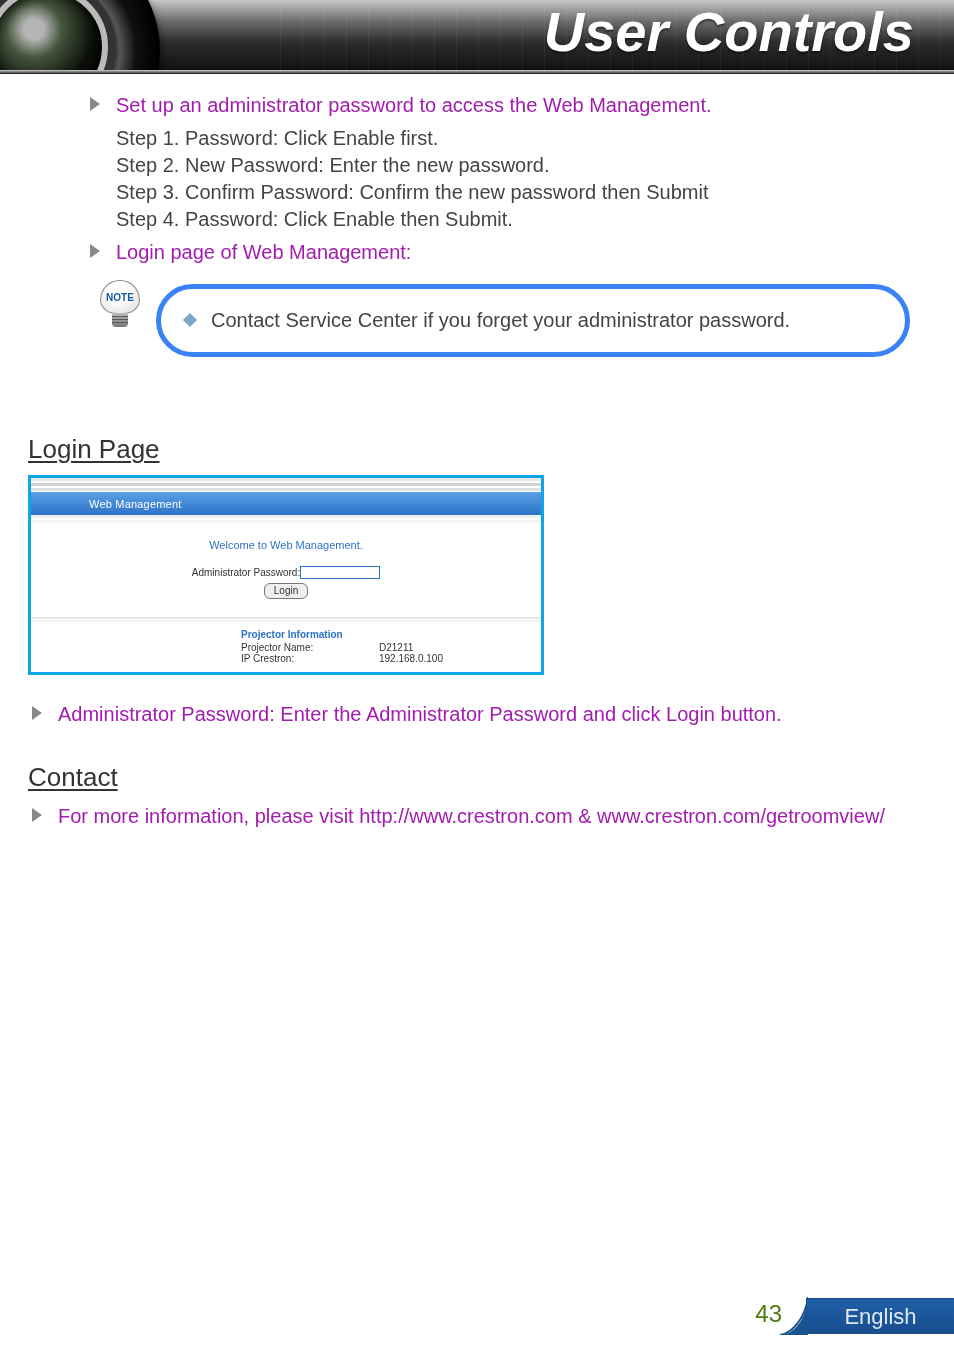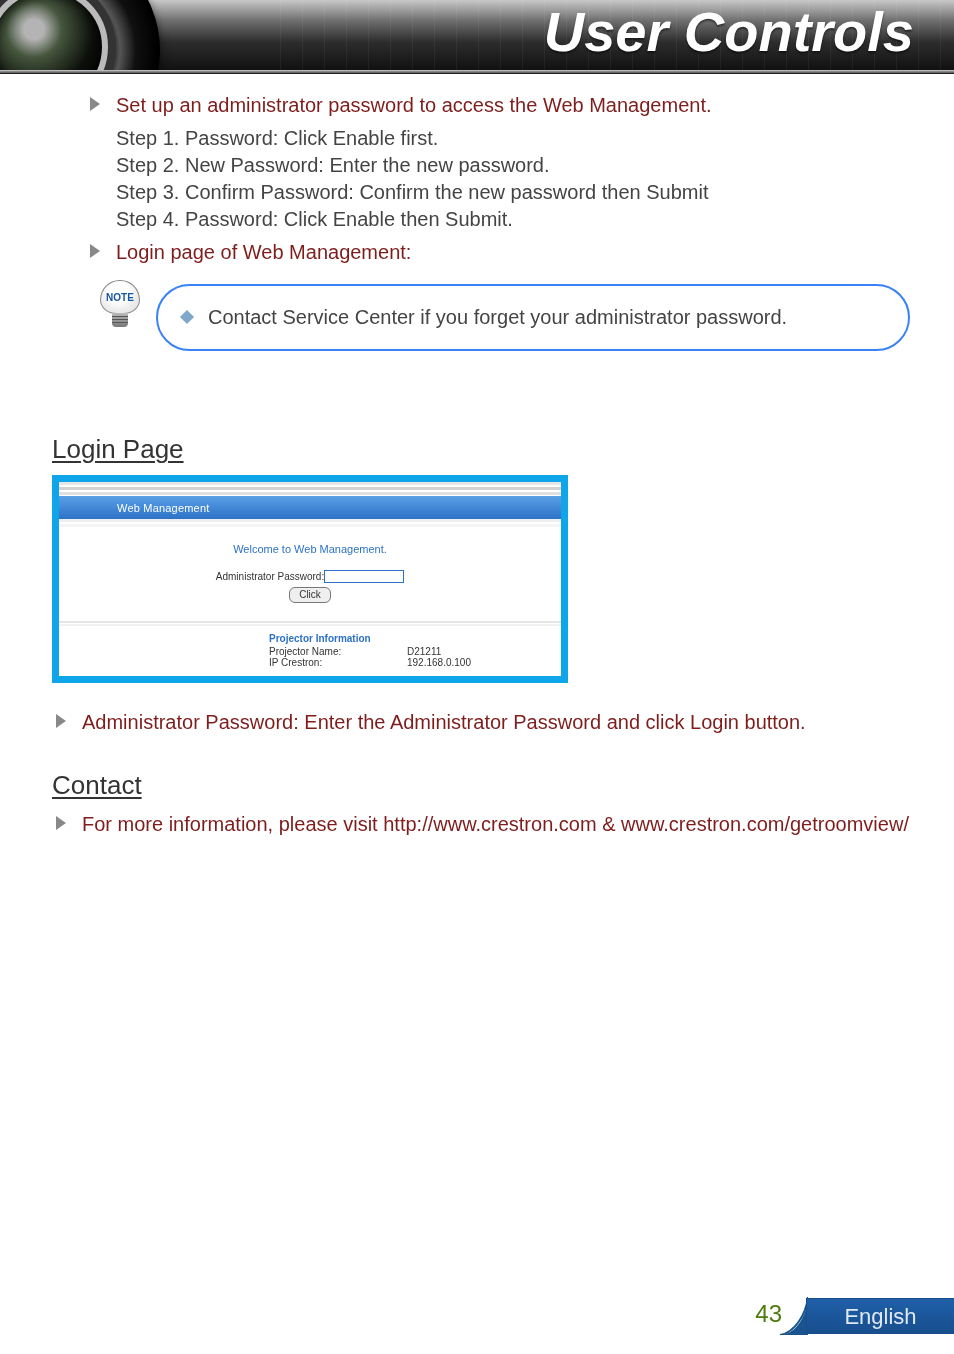--- a/index.html
+++ b/index.html
@@ -64,21 +64,21 @@
   }
 
   
   .content{
     padding: 14px 44px 10px 86px;
   }
   .arrow-item{
     position:relative;
     font-size:20px;
     line-height:1.35;
-    color:#7f1d1d;
+    color:#a21caf;
     padding-left:30px;
     margin:4px 0 6px;
   }
   .arrow-item .tri{
     position:absolute;
     left:4px; top:5px;
     width:0; height:0;
     border-top:7px solid transparent;
     border-bottom:7px solid transparent;
     border-left:10px solid #888;
@@ -122,21 +122,21 @@
     border-radius:2px 2px 4px 4px;
   }
   .bulb-base::after{
     content:"";
     position:absolute;
     top:3px; left:0; right:0; height:1px; background:#555;
     box-shadow:0 3px 0 #555, 0 6px 0 #555;
   }
   .note-bubble{
     margin-left:70px;
-    border:2px solid #3b82f6;
+    border:5px solid #3b82f6;
     border-radius:40px;
     padding:20px 30px 20px 50px;
     font-size:20px;
     color:#444;
     position:relative;
     background:#fff;
   }
   .note-bubble .diamond{
     position:absolute;
     left:24px; top:26px;
@@ -148,26 +148,26 @@
   
   .section-h{
     font-size:26px;
     color:#333;
     text-decoration: underline;
     text-underline-offset: 3px;
     text-decoration-thickness: 2px;
     margin: 26px 0 10px 0;
     padding-left:0;
   }
-  .content-narrow{ padding-left:52px; padding-right:44px; }
+  .content-narrow{ padding-left:28px; padding-right:44px; }
 
   
   .wm-shot{
     width:516px;
-    border:7px solid #0ea5e9;
+    border:3px solid #0ea5e9;
     background:#fff;
     margin:6px 0 26px 0;
     font-family: Arial, sans-serif;
   }
   .wm-top-lines{
     height:14px;
     background:
       linear-gradient(#e6e6e6,#e6e6e6) 0 0/100% 3px no-repeat,
       linear-gradient(#d2d2d2,#d2d2d2) 0 5px/100% 3px no-repeat,
       linear-gradient(#e0e0e0,#e0e0e0) 0 10px/100% 3px no-repeat;
@@ -322,21 +322,21 @@
     <div class="wm-top-lines"></div>
     <div class="wm-tab">Web Management</div>
     <div class="wm-gap"></div>
 
     <div class="wm-body">
       <div class="wm-welcome">Welcome to Web Management.</div>
       <div class="wm-row">
         <span>Administrator Password:</span>
         <span class="wm-pass-input"></span>
       </div>
-      <span class="wm-login-btn">Click</span>
+      <span class="wm-login-btn">Login</span>
     </div>
 
     <div class="wm-divider"></div>
 
     <div class="wm-info">
       <div class="wm-info-title">Projector Information</div>
       <div class="wm-info-row">
         <span class="wm-info-label">Projector Name:</span>
         <span>D21211</span>
       </div>

